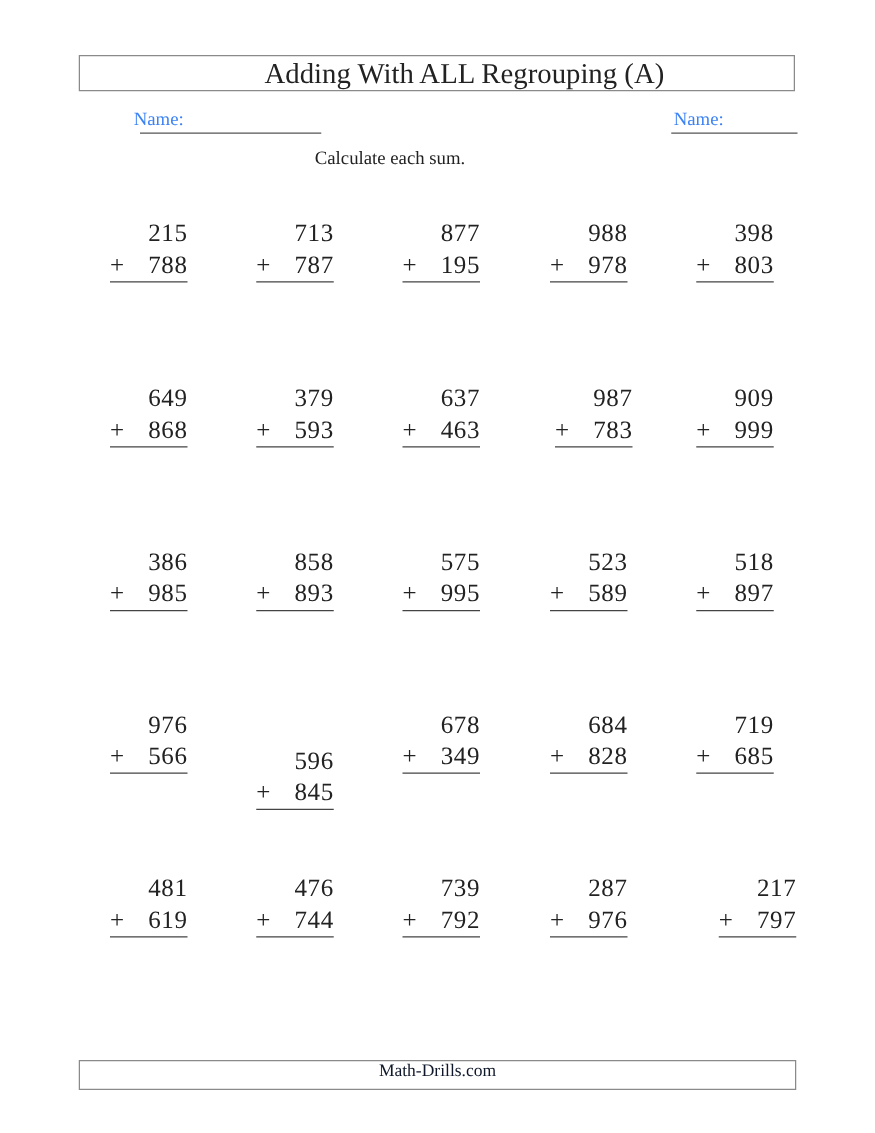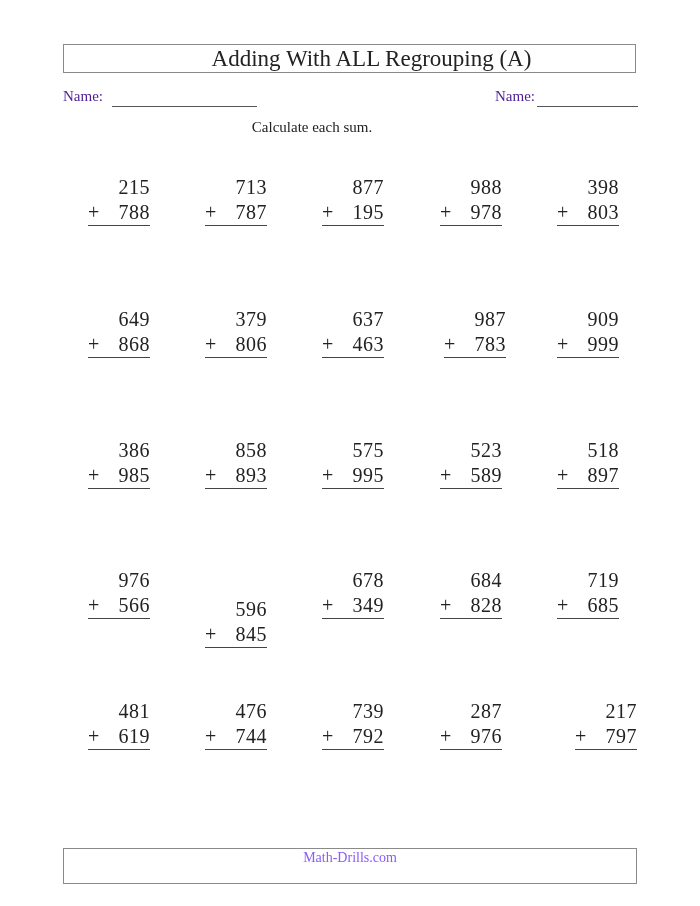--- a/index.html
+++ b/index.html
@@ -1,35 +1,35 @@
 <!DOCTYPE html>
 <html><head>
   <meta charset="utf-8">
   <style>
     html, body { margin: 0; padding: 0; background: #ffffff; }
     body { width: 700px; height: 906px; position: relative; overflow: hidden;
            font-family: "DejaVu Serif", "Liberation Serif", serif; color: #222; }
     .title-box { position: absolute; left: 63px; top: 44px; width: 573px; height: 29px;
                  border: 1px solid #8a8a8a; box-sizing: border-box; text-align: center;
                  font-family: "Liberation Serif", serif; font-size: 23px; line-height: 27px; color: #222; padding-left: 44px; }
-    .label { position: absolute; font-family: "Liberation Serif", serif; font-size: 15px; color: #4c1d95; }
+    .label { position: absolute; font-family: "Liberation Serif", serif; font-size: 15px; color: #3b82f6; margin-left: 44px; }
     .blank { position: absolute; border-bottom: 1px solid #555; height: 0; }
     .instructions { position: absolute; left: 0; width: 624px; top: 119px; text-align: center;
                     font-family: "Liberation Serif", serif; font-size: 15px; color: #222; }
     .problem { position: absolute; width: 62px; height: 56px; }
     .problem .top { position: absolute; right: 0; top: 0; font-size: 20px; line-height: 24px;
                     font-family: "Liberation Serif", serif; letter-spacing: 0.5px; }
     .problem .bottom { position: absolute; left: 0; right: 0; top: 25px; height: 25px;
                        border-bottom: 1px solid #444; font-size: 20px; line-height: 24px;
                        font-family: "Liberation Serif", serif; letter-spacing: 0.5px; }
     .problem .plus { position: absolute; left: 0; top: 0; }
     .problem .addend { position: absolute; right: 0; top: 0; }
-    .footer-box { position: absolute; left: 63px; top: 848px; width: 574px; height: 36px;
+    .footer-box { position: absolute; left: 63px; top: 848px; width: 574px; height: 24px;
                   border: 1px solid #8a8a8a; box-sizing: border-box; text-align: center;
-                  font-family: "Liberation Serif", serif; font-size: 14px; line-height: 18px; color: #8b5cf6; }
+                  font-family: "Liberation Serif", serif; font-size: 14px; line-height: 18px; color: #0f172a; }
   </style>
 </head>
 <body>
 
 <div class="title-box">Adding With ALL Regrouping (A)</div>
 
 <span class="label" style="left:63px; top:88px;">Name:</span>
 <div class="blank" style="left:112px; top:106px; width:145px;"></div>
 
 <span class="label" style="left:495px; top:88px;">Name:</span>
@@ -77,21 +77,21 @@
       <div class="top">649</div>
       <div class="bottom">
         <span class="plus">+</span>
         <span class="addend">868</span>
       </div>
     </div>
     <div class="problem" style="left: 205px; top: 307px;">
       <div class="top">379</div>
       <div class="bottom">
         <span class="plus">+</span>
-        <span class="addend">806</span>
+        <span class="addend">593</span>
       </div>
     </div>
     <div class="problem" style="left: 322px; top: 307px;">
       <div class="top">637</div>
       <div class="bottom">
         <span class="plus">+</span>
         <span class="addend">463</span>
       </div>
     </div>
     <div class="problem" style="left: 444px; top: 307px;">

